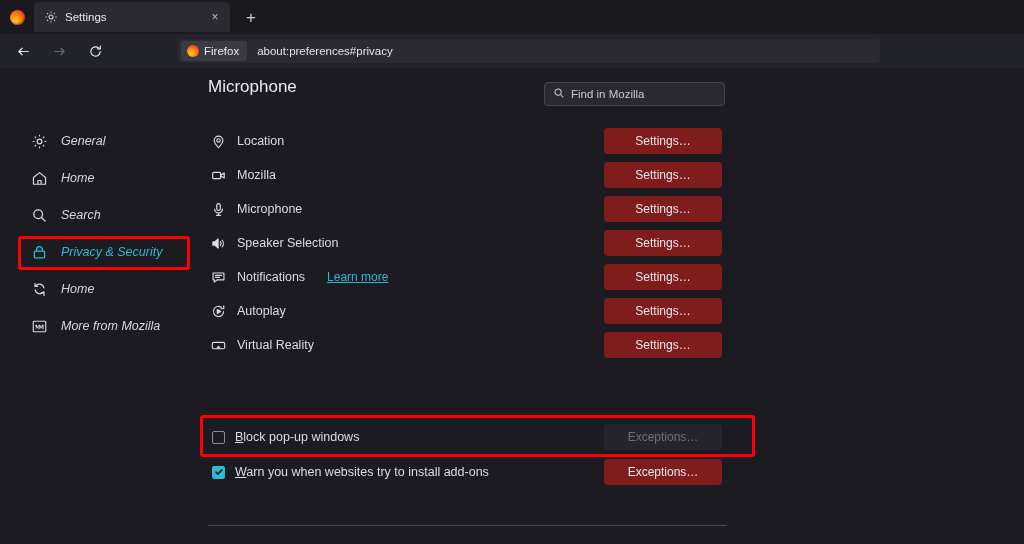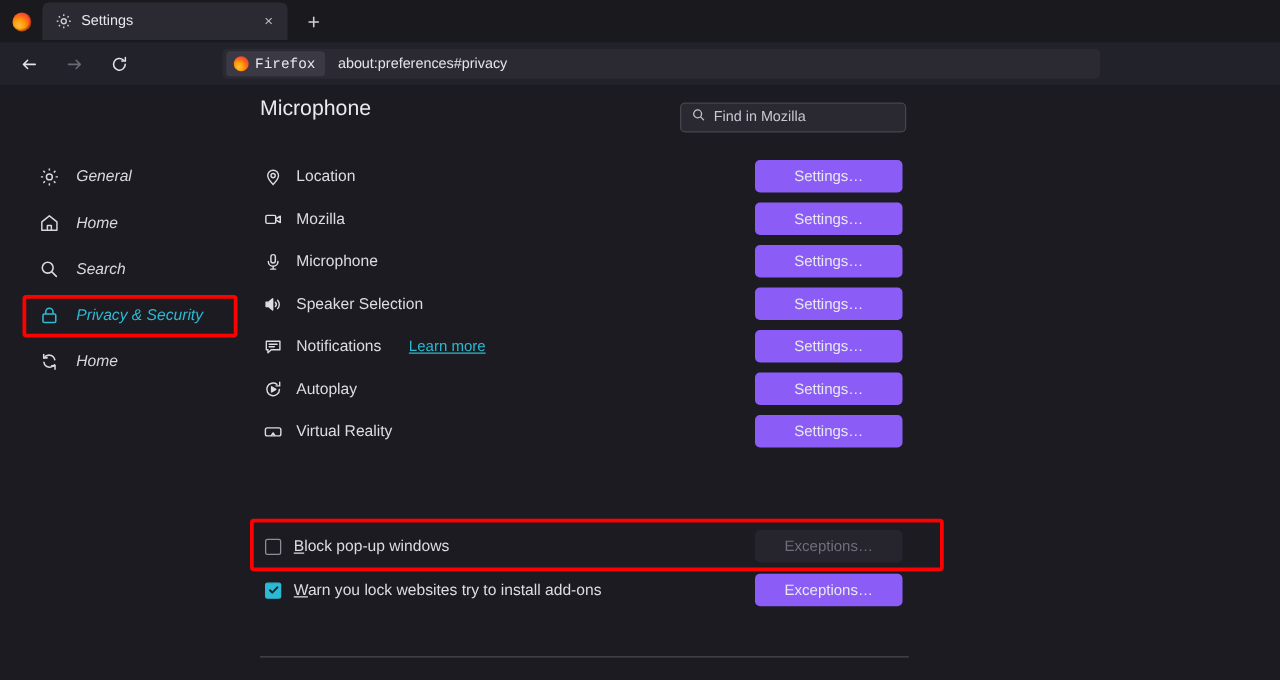--- a/index.html
+++ b/index.html
@@ -66,21 +66,21 @@
   }
   .identity-chip {
     height: 20px; margin-left: 1px; padding: 0 8px 0 6px;
     background: #3a3944; border-radius: 3px;
     display: flex; align-items: center; gap: 5px;
   }
   .chip-logo {
     width: 12px; height: 12px; border-radius: 50%;
     background: radial-gradient(circle at 35% 70%, #ffbd4f 0%, #ff9d00 32%, #ff5b25 60%, #e23a2e 85%);
   }
-  .chip-label { color: #e8e8ee; font-size: 11.5px; font-family: Liberation Mono, monospace; }
+  .chip-label { color: #e8e8ee; font-size: 11.5px; }
   .url-text { margin-left: 10px; color: #e3e3e9; font-size: 11.5px; }
 
   
   .page { position: absolute; left: 0; top: 68px; width: 1024px; height: 476px; background: #1c1b22; }
 
   .searchbox {
     position: absolute; left: 544px; top: 14px; width: 181px; height: 24px;
     background: #2a2931; border: 1px solid #46454f; border-radius: 4px;
     display: flex; align-items: center; gap: 6px; padding: 0 8px;
   }
@@ -116,21 +116,21 @@
     display: flex; align-items: center; gap: 10px;
   }
   .perm-icon { width: 17px; height: 17px; flex: 0 0 17px; display: flex; align-items: center; justify-content: center; }
   .perm-label { font-size: 12.5px; color: #dcdce3; white-space: nowrap; }
   .learn-more {
     font-size: 12px; color: #2cb9d2; text-decoration: underline; margin-left: 12px; white-space: nowrap;
   }
 
   .btn {
     position: absolute; width: 118px; height: 26px;
-    background: #8b5cf6; border: none; border-radius: 4px;
+    background: #7f1d1d; border: none; border-radius: 4px;
     color: #e8e8ef; font-size: 12px; font-family: "Liberation Sans", sans-serif;
     display: flex; align-items: center; justify-content: center;
   }
   .btn.disabled { background: #26252d; color: #6f6f7b; }
 
   
   .check-row { position: absolute; left: 0; width: 519px; height: 26px; }
   .check-left { position: absolute; left: 4px; top: 0; height: 26px; display: flex; align-items: center; gap: 10px; }
   .cbox {
     width: 13px; height: 13px; flex: 0 0 13px; border-radius: 2px;
@@ -254,20 +254,29 @@
       <span class="nav-icon">
         <svg viewBox="0 0 18 18" width="17" height="17" fill="none" stroke="#d7d7de" stroke-width="1.3" stroke-linecap="round">
           <path d="M13.6 7.2A5 5 0 0 0 4.6 5.5"></path>
             <path d="M4.4 9.4a5 5 0 0 0 9 2"></path>
           <path d="M4.2 2.7v2.9h2.9M13.8 15.3v-2.9h-2.9"></path>
         </svg>
       </span>
       <span class="nav-label">Home</span>
     </div>
 
+    <div class="nav-item" style="top:245px">
+      <span class="nav-icon">
+        <svg viewBox="0 0 18 18" width="17" height="17">
+          <rect x="2.4" y="3.4" width="13.2" height="11.2" rx="0.8" fill="none" stroke="#d7d7de" stroke-width="1.2"></rect>
+          <path d="M4.7 11.9V7.2h1.4l1.1 2.4 1.1-2.4h1.3l1.1 2.4 1.1-2.4h1.5v4.7h-1.1V8.6l-1.2 2.6h-.7L9.1 8.6v3.3H8V8.6l-1.2 2.6h-.7L4.9 8.6v3.3z" fill="#d7d7de"></path>
+        </svg>
+      </span>
+      <span class="nav-label">More from Mozilla</span>
+    </div>
   </div>
 
   <div class="main">
     <div class="section-title">Microphone</div>
 
     <div class="perm-row" style="top:60px">
       <div class="perm-left">
         <span class="perm-icon">
           <svg viewBox="0 0 16 16" width="15" height="15" fill="none" stroke="#dcdce3" stroke-width="1.2">
             <path d="M8 14.5s4.6-4.7 4.6-7.6A4.6 4.6 0 0 0 3.4 6.9C3.4 9.8 8 14.5 8 14.5z"></path>
@@ -383,21 +392,21 @@
         </button>
     </div>
 
     <div class="check-row" style="top:391px">
       <div class="check-left">
         <span class="cbox checked">
           <svg viewBox="0 0 12 12" width="10" height="10" fill="none" stroke="#14212b" stroke-width="1.9" stroke-linecap="round" stroke-linejoin="round">
               <path d="M2.4 6.2l2.2 2.3 4.9-5"></path>
             </svg>
         </span>
-        <span class="check-label"><u>W</u><span>arn you lock websites try to install add-ons</span></span>
+        <span class="check-label"><u>W</u><span>arn you when websites try to install add-ons</span></span>
       </div>
       <button class="btn" style="left:396px">
           <span>Exceptions…</span>
         </button>
     </div>
 
     <div class="divider"></div>
   </div>
 </div>
 

